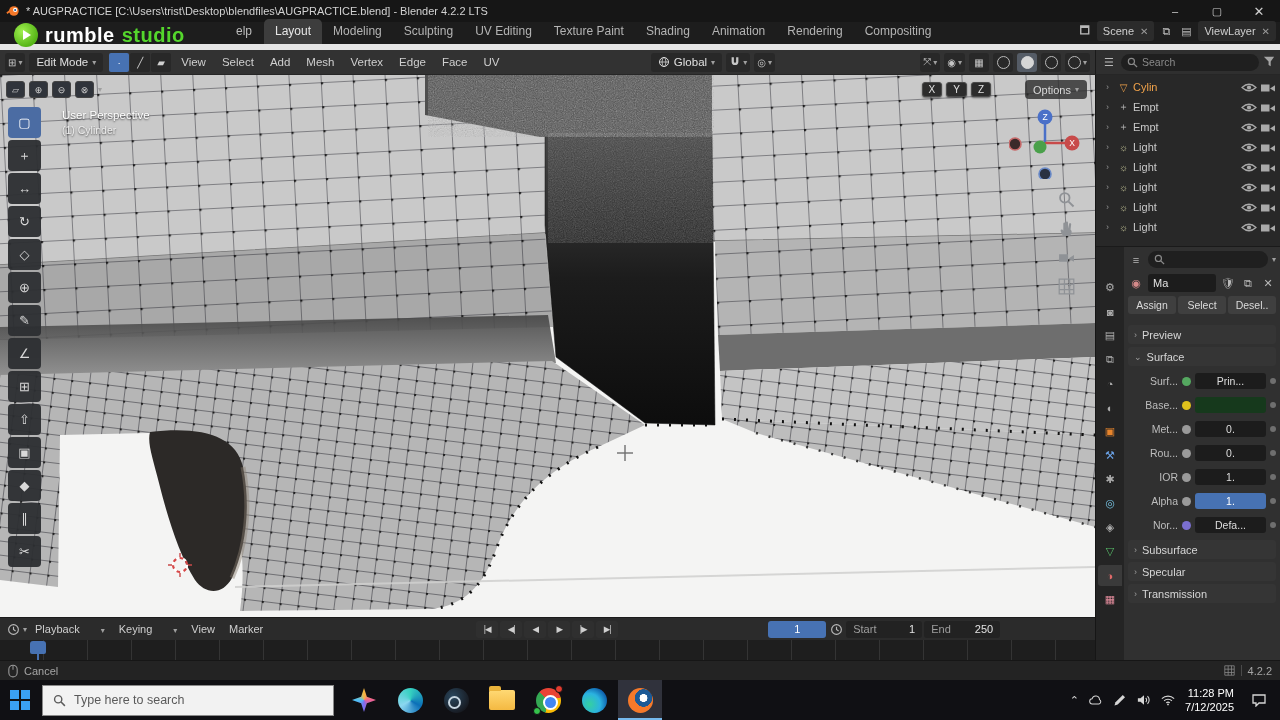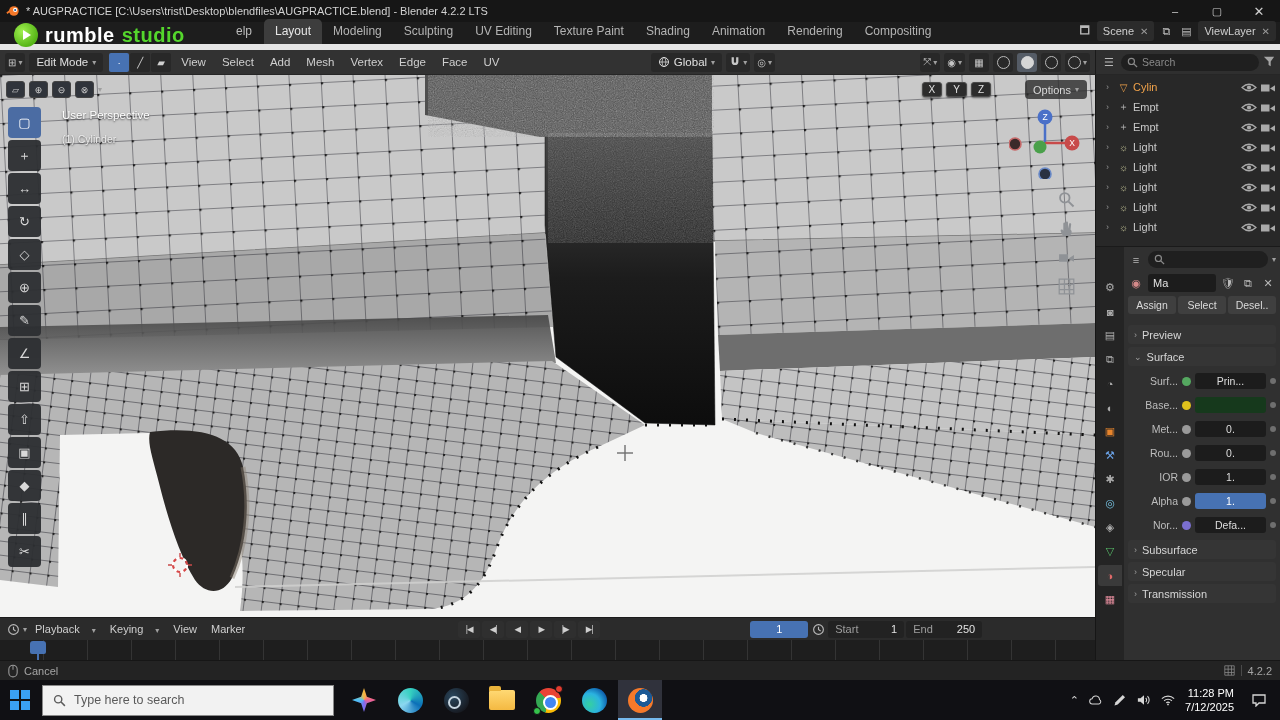--- a/index.html
+++ b/index.html
@@ -54,32 +54,32 @@
   .viewport{position:relative;height:542px;background:#f0f0ef;overflow:hidden}
   .viewport svg.mesh{position:absolute;left:0;top:0}
 
   
   .vp-topbar{position:absolute;left:6px;top:5px;right:8px;display:flex;align-items:center;gap:4px;z-index:4}
   .tsbox{width:19px;height:17px;background:#30343b;border:1px solid #444;border-radius:3px;display:flex;align-items:center;justify-content:center;font-size:9px;color:#cfcfcf}
   .kbd{background:#2c2c2c;border:1px solid #4a4a4a;border-radius:3px;color:#e3e3e3;font-size:10px;padding:1px 6px;box-shadow:0 1px 2px rgba(0,0,0,.5)}
   .optbtn{display:inline-flex;align-items:center;gap:4px;background:#2c2c2ccc;border-radius:4px;height:19px;padding:0 8px;font-size:11px;color:#dadada}
   .vp-label{position:absolute;left:62px;top:34px;z-index:4;text-shadow:0 1px 2px rgba(0,0,0,.65)}
   .vp-label .l1{font-size:11.5px;color:#fff}
-  .vp-label .l2{font-size:10.5px;color:#ededed;margin-top:12px}
+  .vp-label .l2{font-size:10.5px;color:#ededed;margin-top:3px}
   .tools{position:absolute;left:8px;top:32px;display:flex;flex-direction:column;gap:2px;z-index:4}
   .tool{width:33px;height:31px;background:rgba(44,46,50,.95);border-radius:4px;display:flex;align-items:center;justify-content:center;color:#d9d9d9;font-size:13px}
   .tool.active{background:#4b6ca3;color:#fff}
   .gizmo{position:absolute;right:14px;top:32px;width:72px;height:72px;z-index:4}
   .vp-side{position:absolute;right:20px;top:116px;display:flex;flex-direction:column;gap:12px;z-index:4;color:#8f9296}
   .vp-side .ic{width:17px;height:17px}
   .ic{display:inline-block}
 
   
   .timeline{height:23px;background:#2b2b2b;border-top:1px solid #1b1b1b;display:flex;align-items:center;gap:2px;padding:0 5px;font-size:11px}
-  .tl-menu{color:#cfcfcf;padding:2px 6px;display:inline-flex;align-items:flex-end;gap:12px}
+  .tl-menu{color:#cfcfcf;padding:2px 6px;display:inline-flex;align-items:flex-end;gap:21px}
   .transport{display:flex;gap:2px;margin-left:205px}
   .tbtn{min-width:22px;height:17px;background:#2f2f2f;border-radius:2px;display:flex;align-items:center;justify-content:center;color:#cfcfcf;font-size:8.5px;letter-spacing:-1px;padding:0 3px}
   .frame-field{margin-left:148px;width:58px;height:17px;background:#4772b3;border-radius:3px;color:#fff;display:flex;align-items:center;justify-content:center;font-size:11px}
   .range-pill{display:inline-flex;align-items:center;justify-content:space-between;background:#222;border-radius:3px;height:17px;padding:0 7px;font-size:11px;min-width:76px;color:#9e9e9e}
   .range-pill b{color:#e2e2e2;font-weight:normal;margin-left:8px}
   .scrubber{height:20px;background:#1e1e1e;position:relative;
     background-image:repeating-linear-gradient(90deg,transparent 0 43px,#343434 43px 44px)}
   .playhead{position:absolute;left:30px;top:1px;width:16px;height:13px;background:#4772b3;border-radius:3px 3px 2px 2px}
   .playhead::after{content:"";position:absolute;left:7px;top:13px;width:2px;height:6px;background:#4772b3}
 

